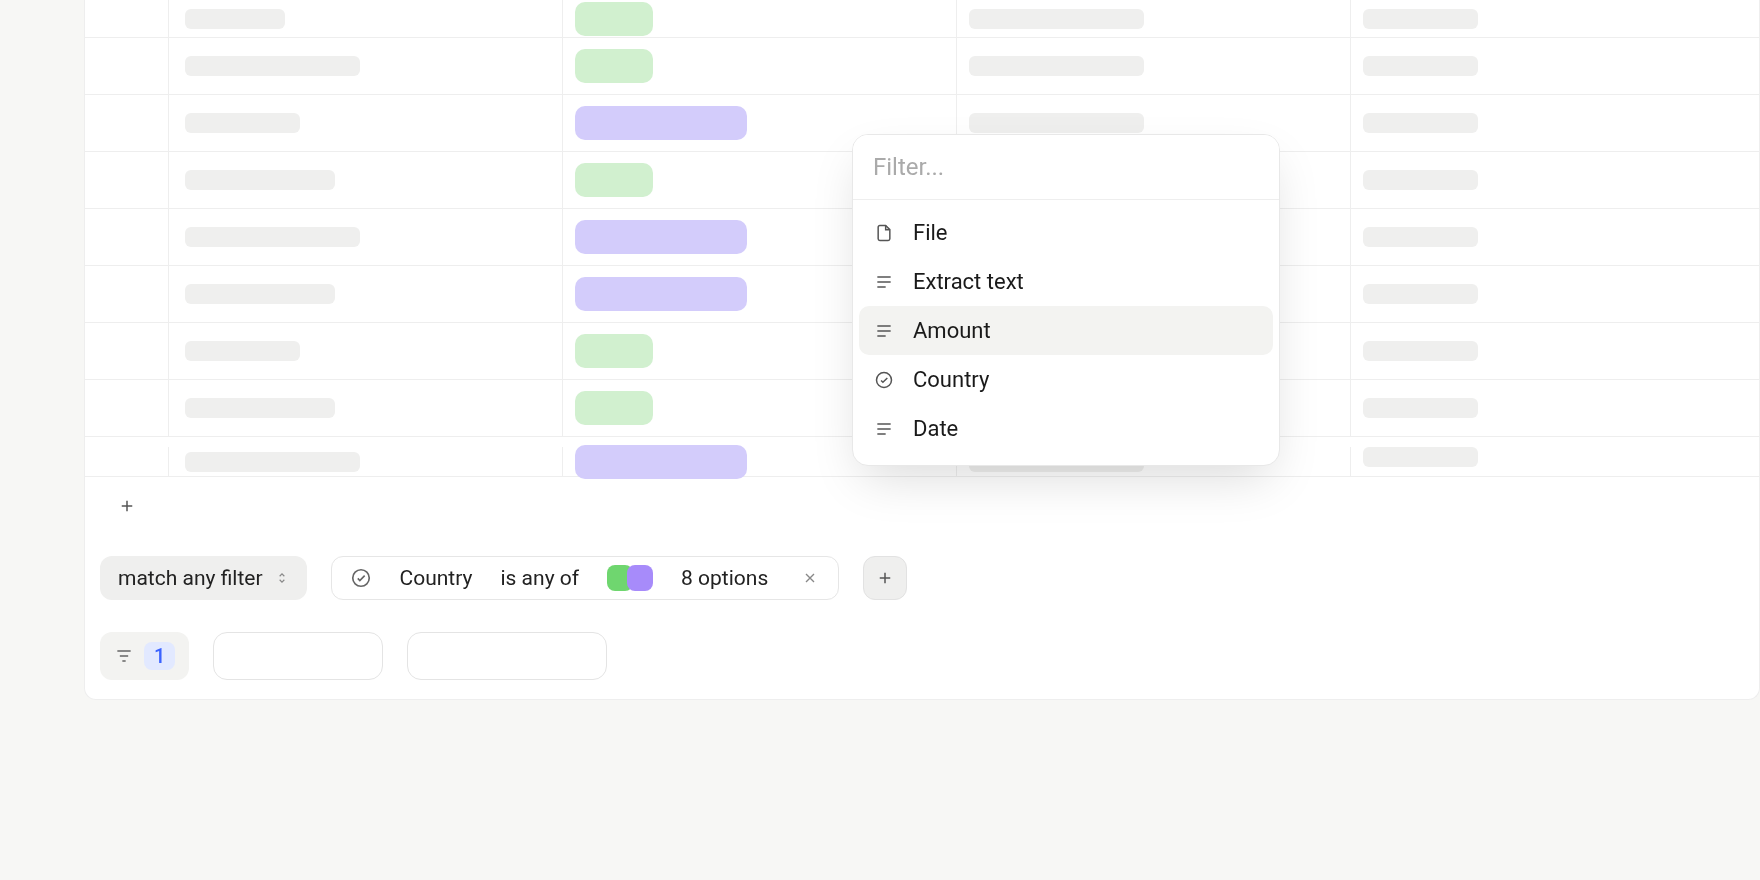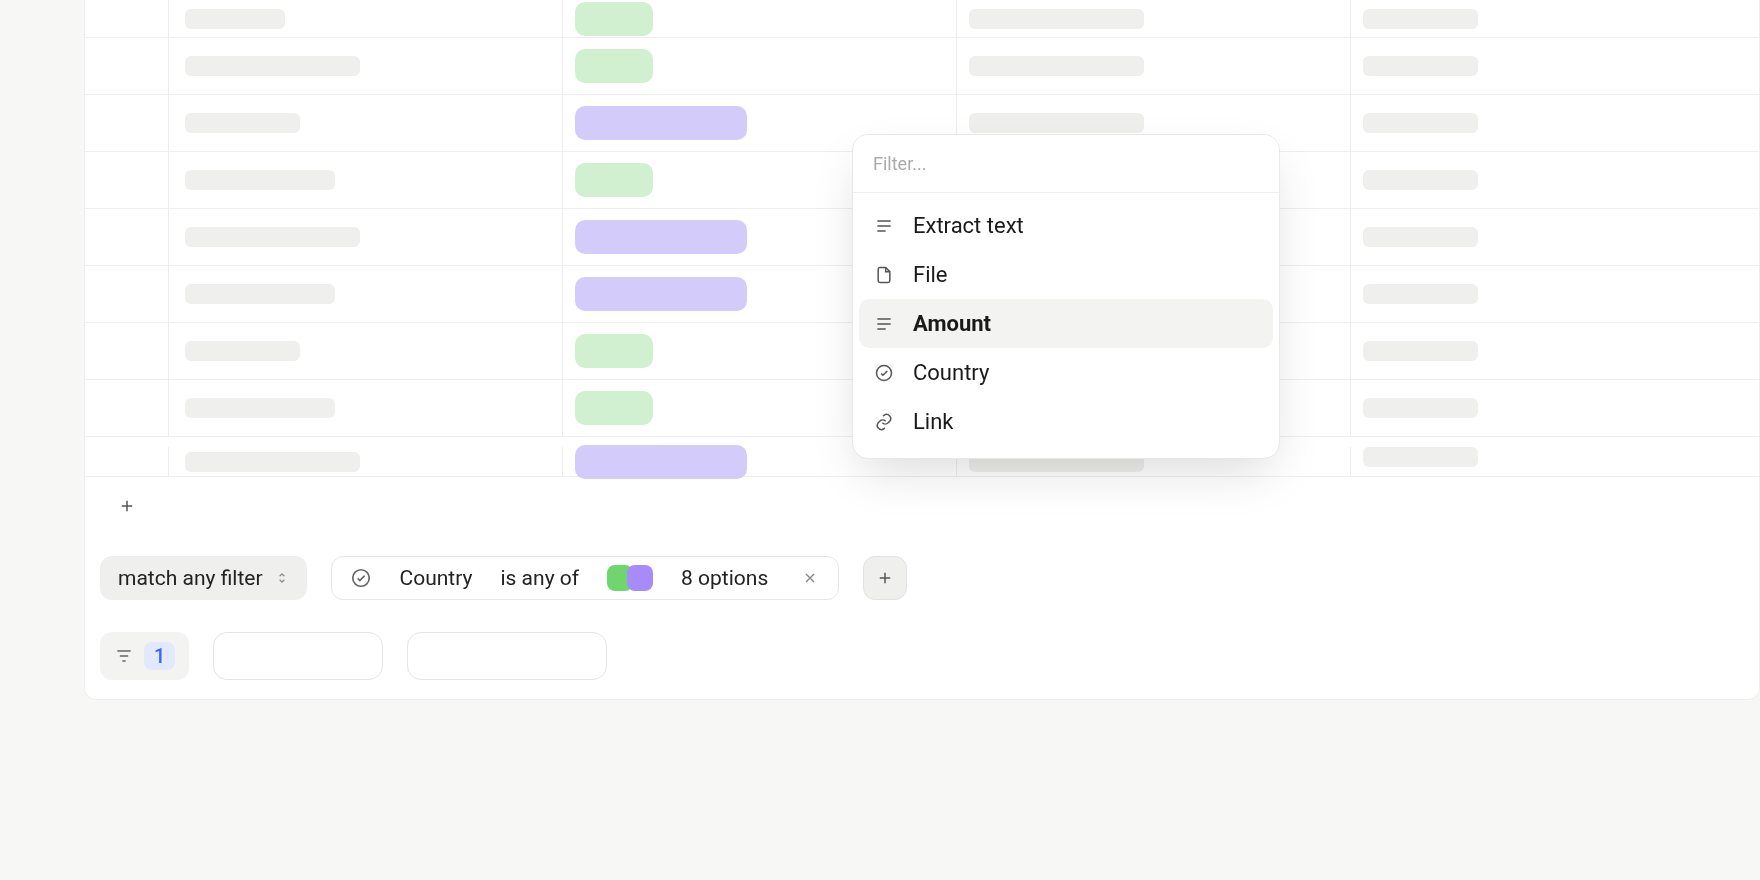--- a/index.html
+++ b/index.html
@@ -45,25 +45,25 @@
 
   .bottom-bar { position:absolute; left: 100px; top: 632px; display:flex; align-items:center; gap: 24px; }
   .filter-count { display:flex; align-items:center; gap:10px; height:48px; padding: 0 14px; background:#f3f3f1; border-radius:12px; }
   .filter-count .badge { background:#e2e9ff; color:#3b63ff; font-size:20px; padding:2px 10px; border-radius:8px; font-weight:500;}
   .empty-chip { height:48px; border:1px solid #e4e4e4; border-radius:14px; background:#fff; }
   .empty-chip.a { width: 170px; }
   .empty-chip.b { width: 200px; }
 
   
   .popover { position:absolute; left: 852px; top: 134px; width: 428px; background:#fff; border:1px solid #e8e8e8; border-radius:16px; box-shadow: 0 20px 50px -10px rgba(0,0,0,0.15); z-index: 50; overflow:hidden;}
-  .pop-search { width:100%; border:none; border-bottom:1px solid #eee; padding: 18px 20px; font-size:18px; outline:none; color:#222; }
+  .pop-search { width:100%; border:none; border-bottom:1px solid #eee; padding: 18px 20px; font-size:24px; outline:none; color:#222; }
   .pop-search::placeholder { color:#aaa; }
   .pop-list { padding: 8px 6px 12px; }
   .pop-item { display:flex; align-items:center; gap:18px; padding: 12px 14px; border-radius:10px; font-size:22px; color:#1a1a1a; cursor:pointer;}
-  .pop-item.hover { background:#f3f3f1;font-weight:bold; }
+  .pop-item.hover { background:#f3f3f1; }
   .pop-item .icon { width:22px; height:22px; display:flex; align-items:center; justify-content:center; color:#555;}
 
   svg { display:block; }
 </style>
 </head>
 <body>
 
 <div class="canvas">
   <div class="table" id="table">
       <div class="row" style="height: 38px;">
@@ -265,54 +265,53 @@
   <div class="empty-chip a"></div>
   <div class="empty-chip b"></div>
 </div>
 
 <div class="popover">
   <input class="pop-search" type="text" autofocus="" placeholder="Filter..." style="">
   <div class="pop-list" id="pop-list">
       <div class="pop-item">
         <span class="icon">
           <svg width="20" height="20" viewBox="0 0 24 24" fill="none" stroke="currentColor" stroke-width="1.8">
-            <path d="M4 6h16M4 12h16M4 18h10"></path>
-          </svg>
-        </span>
-        <span>Extract text</span>
-      </div>
-      <div class="pop-item">
-        <span class="icon">
-          <svg width="20" height="20" viewBox="0 0 24 24" fill="none" stroke="currentColor" stroke-width="1.8">
             <path d="M14 3H7a2 2 0 0 0-2 2v14a2 2 0 0 0 2 2h10a2 2 0 0 0 2-2V8z"></path>
             <path d="M14 3v5h5"></path>
           </svg>
         </span>
         <span>File</span>
       </div>
+      <div class="pop-item">
+        <span class="icon">
+          <svg width="20" height="20" viewBox="0 0 24 24" fill="none" stroke="currentColor" stroke-width="1.8">
+            <path d="M4 6h16M4 12h16M4 18h10"></path>
+          </svg>
+        </span>
+        <span>Extract text</span>
+      </div>
       <div class="pop-item hover">
         <span class="icon">
           <svg width="20" height="20" viewBox="0 0 24 24" fill="none" stroke="currentColor" stroke-width="1.8">
             <path d="M4 6h16M4 12h16M4 18h10"></path>
           </svg>
         </span>
         <span>Amount</span>
       </div>
       <div class="pop-item">
         <span class="icon">
           <svg width="20" height="20" viewBox="0 0 24 24" fill="none" stroke="currentColor" stroke-width="1.8">
             <circle cx="12" cy="12" r="9"></circle>
             <path d="M8.5 12.5l2.2 2.2L16 9.5"></path>
           </svg>
         </span>
         <span>Country</span>
       </div>
       <div class="pop-item">
         <span class="icon">
           <svg width="20" height="20" viewBox="0 0 24 24" fill="none" stroke="currentColor" stroke-width="1.8">
-            <path d="M10 13a5 5 0 0 0 7 0l2-2a5 5 0 0 0-7-7l-1 1"></path>
-            <path d="M14 11a5 5 0 0 0-7 0l-2 2a5 5 0 0 0 7 7l1-1"></path>
-          </svg>
-        </span>
-        <span>Link</span>
+            <path d="M4 6h16M4 12h16M4 18h10"></path>
+          </svg>
+        </span>
+        <span>Date</span>
       </div>
     </div>
 </div>
 
 </body></html>

